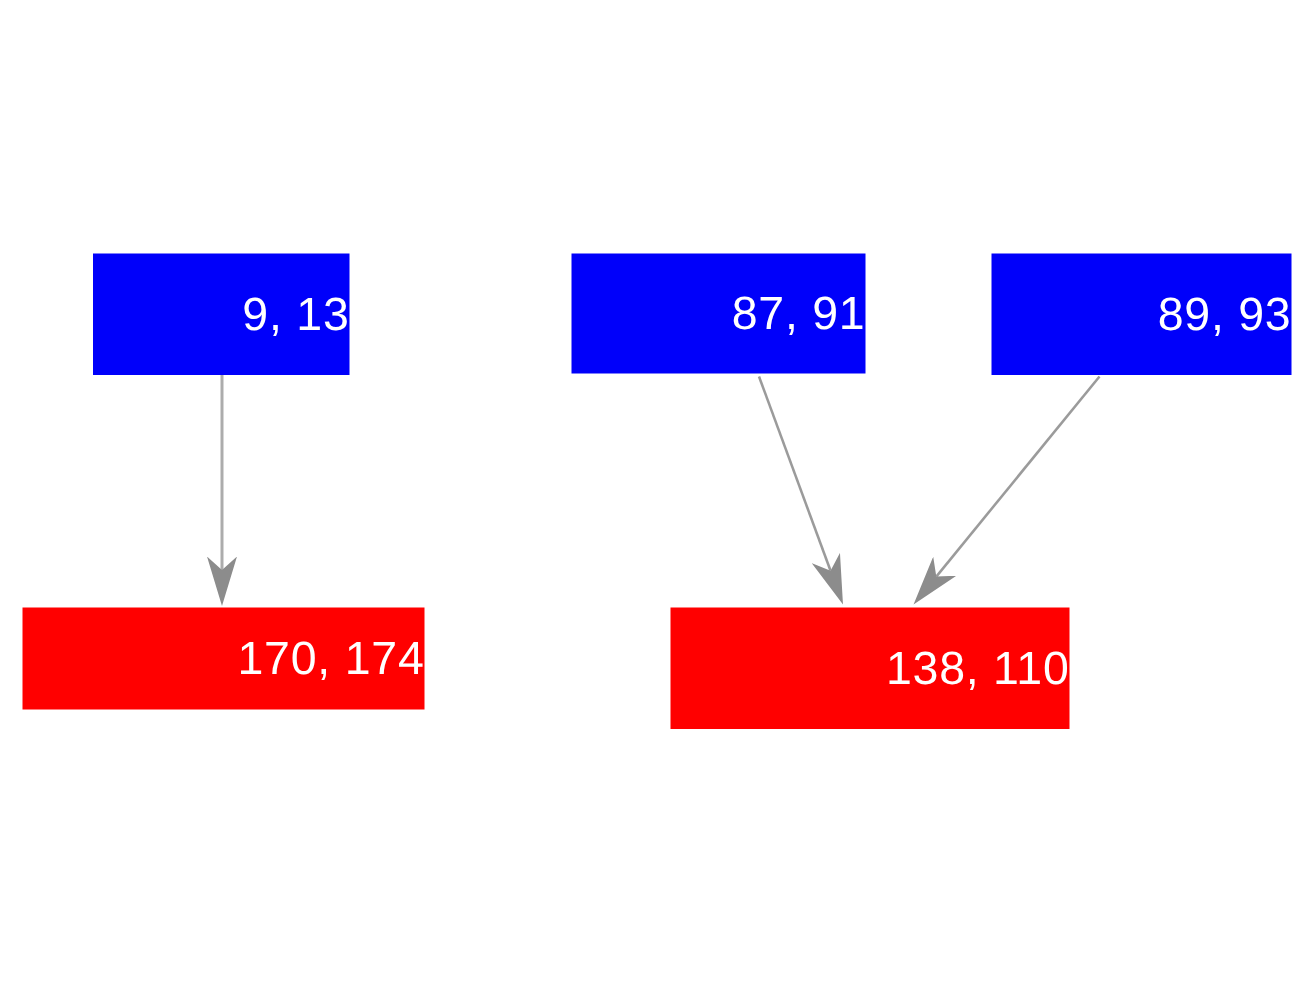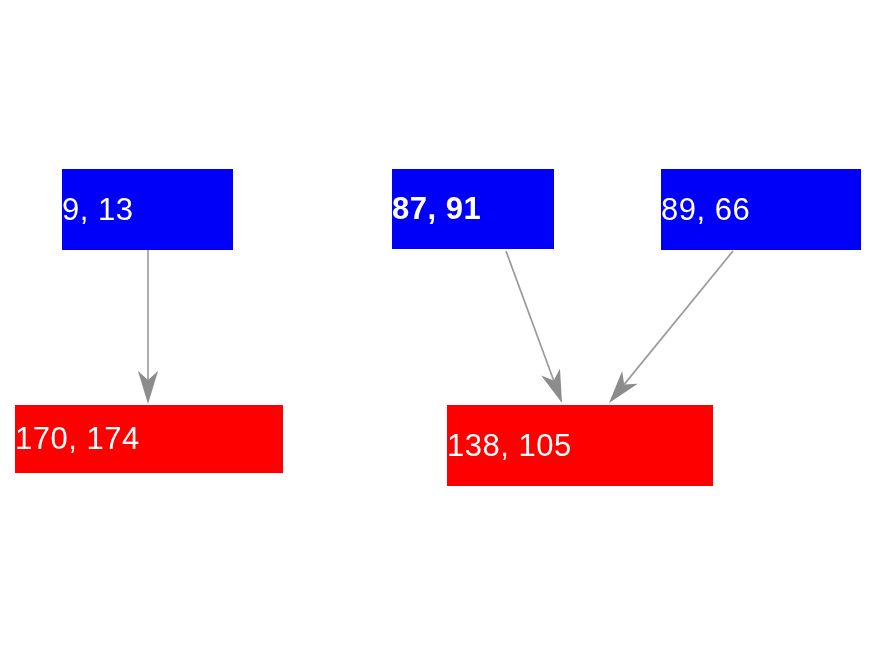--- a/index.html
+++ b/index.html
@@ -20,32 +20,32 @@
     left: 0;
     top: 0;
     width: 875px;
     height: 656px;
     pointer-events: none;
   }
   .node {
     position: absolute;
     display: flex;
     align-items: center;
-    justify-content: flex-start;
+    justify-content: flex-end;
     color: #ffffff;
     font-size: 31px;
     letter-spacing: 0.5px;
     white-space: nowrap;
     box-sizing: border-box;
   }
   .node--blue { background: #0000fa; }
   .node--red  { background: #ff0000; }
 
   .node--n1 { left: 62px;  top: 169px; width: 171px; height: 81px; }
-  .node--n2 { left: 392px; top: 169px; width: 162px; height: 80px; font-weight: bold; }
+  .node--n2 { left: 381px; top: 169px; width: 196px; height: 80px; }
   .node--n3 { left: 661px; top: 169px; width: 200px; height: 81px; }
   .node--n4 { left: 15px;  top: 405px; width: 268px; height: 68px; }
   .node--n5 { left: 447px; top: 405px; width: 266px; height: 81px; }
 </style>
 </head>
 <body>
 
 <div class="canvas">
 
   <svg class="edges-layer" width="875" height="656" viewBox="0 0 875 656" xmlns="http://www.w3.org/2000/svg">
@@ -61,24 +61,24 @@
 
   <div class="node node--blue node--n1">
     <span>9, 13</span>
   </div>
 
   <div class="node node--blue node--n2">
     <span>87, 91</span>
   </div>
 
   <div class="node node--blue node--n3">
-    <span>89, 66</span>
+    <span>89, 93</span>
   </div>
 
   <div class="node node--red node--n4">
     <span>170, 174</span>
   </div>
 
   <div class="node node--red node--n5">
-    <span>138, 105</span>
+    <span>138, 110</span>
   </div>
 
 </div>
 
 </body></html>

